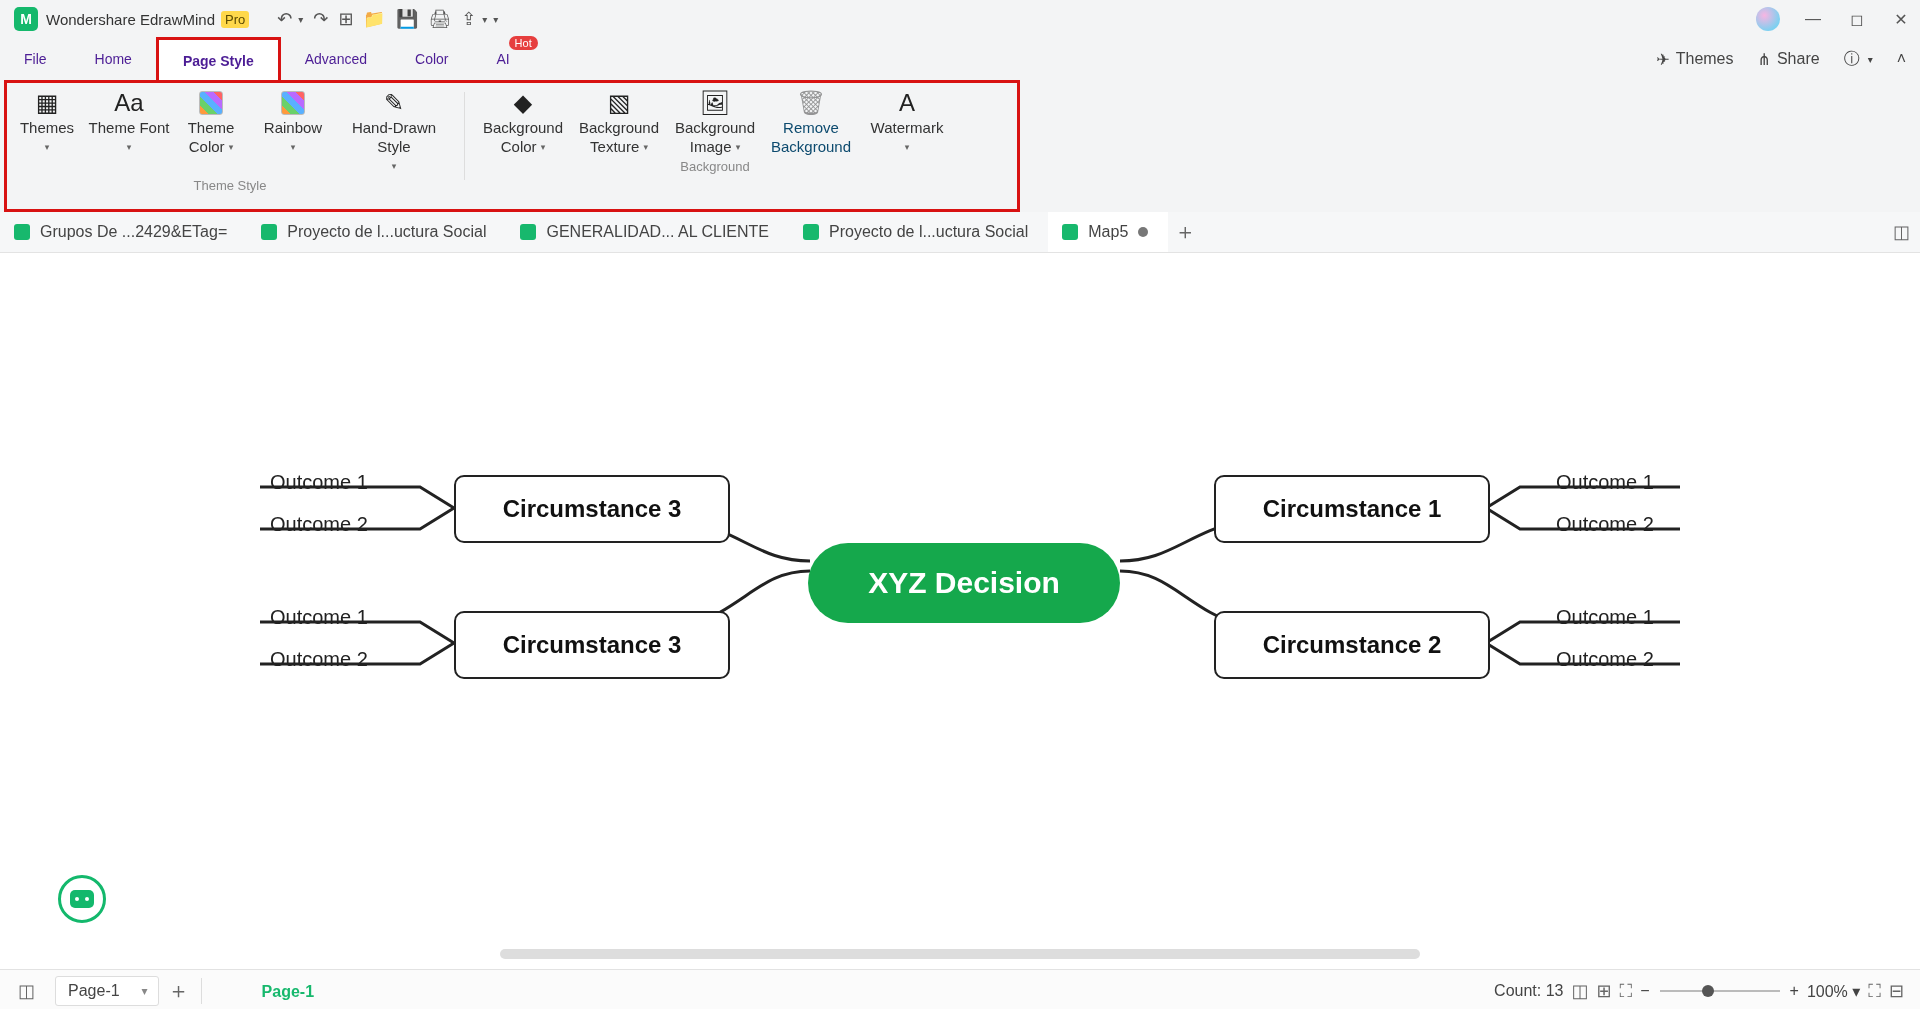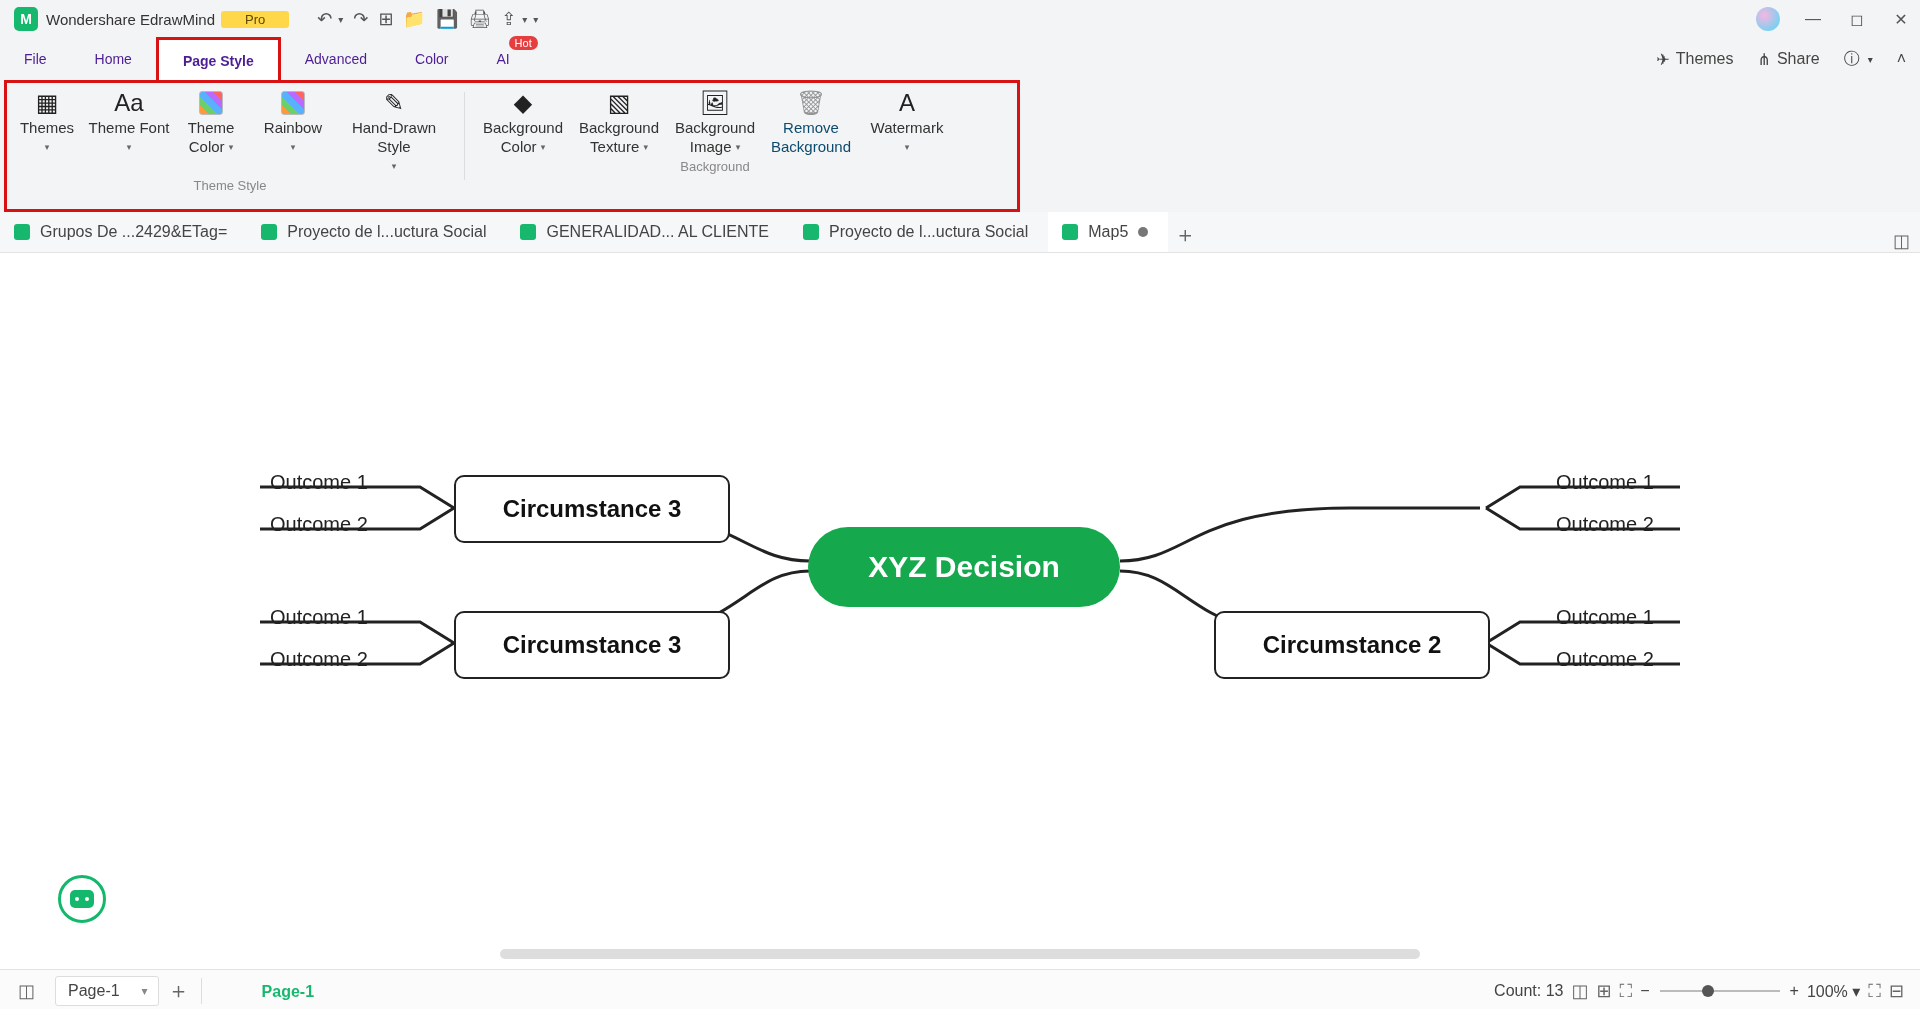--- a/index.html
+++ b/index.html
@@ -1,20 +1,20 @@
 <!DOCTYPE html>
 <html><head>
 <meta charset="utf-8">
 <style>
   html,body{margin:0;padding:0;width:1920px;height:1009px;font-family:"Segoe UI",Arial,sans-serif;background:#f5f5f5;overflow:hidden;color:#222;}
   
   .titlebar{height:38px;background:#f3f4f5;display:flex;align-items:center;font-size:15px;position:relative;}
   .app-icon{width:24px;height:24px;margin:0 8px 0 14px;background:#15b86c;border-radius:5px;display:flex;align-items:center;justify-content:center;color:#fff;font-weight:bold;font-size:14px;}
   .app-name{font-weight:400;color:#333;}
-  .pro-badge{background:#ffd84a;color:#5b4a00;font-size:13px;padding:1px 24px;border-radius:3px;margin-left:6px;font-weight:500;}
+  .pro-badge{background:#ffd84a;color:#5b4a00;font-size:13px;padding:1px 4px;border-radius:3px;margin-left:6px;font-weight:500;}
   .qat{display:flex;align-items:center;gap:10px;margin-left:28px;color:#555;}
   .qat .qbtn{cursor:pointer;font-size:18px;display:flex;align-items:center;}
   .qat .sep-drop{font-size:10px;margin-left:-4px;}
   .wincontrols{position:absolute;right:8px;top:0;height:38px;display:flex;align-items:center;gap:22px;font-size:16px;color:#555;}
   .wincontrols .wbtn{cursor:pointer;width:22px;text-align:center;}
   .avatar{width:24px;height:24px;border-radius:50%;background:radial-gradient(circle at 35% 35%,#f8b5e2 0%,#7fd0f0 70%);}
   
   .menurow{height:42px;background:#f3f4f5;display:flex;align-items:end;border-bottom:0;position:relative;}
   .menus{display:flex;align-items:center;height:100%;gap:0;}
   .menu-item{padding:0 24px;height:42px;display:flex;align-items:center;font-size:14px;color:#4c1d95;cursor:pointer;position:relative;}
@@ -31,21 +31,21 @@
   .rib-btn.narrow{width:82px;}
   .rib-btn.wide{width:120px;}
   .rib-ico{font-size:24px;height:30px;display:flex;align-items:center;justify-content:center;}
   .rib-lbl{font-size:15px;text-align:center;line-height:19px;min-height:40px;color:#333;position:relative;}
   .rib-lbl.disabled{color:#0c4a6e;}
   .rib-drop{font-size:9px;position:relative;top:-2px;color:#666;}
   .rib-group-label{font-size:13px;color:#888;margin-top:0;}
   .grp-sep{width:1px;background:#ddd;height:88px;margin:6px 4px 0;}
   .color-swatch{width:22px;height:22px;border:1px solid #bbb;display:inline-block;background:linear-gradient(45deg,#ff9a3c 0 20%,#6ad16a 20% 40%,#59b0ff 40% 60%,#b96aff 60% 80%,#ff6363 80%);border-radius:3px;}
   
-  .doctabs{height:40px;background:#f6f7f8;border-bottom:1px solid #e3e3e3;display:flex;align-items:flex-end;}
+  .doctabs{height:40px;background:#f6f7f8;border-bottom:1px solid #e3e3e3;display:flex;align-items:center;}
   .doctab{padding:0 20px 0 14px;height:40px;display:flex;align-items:center;gap:10px;font-size:16px;color:#444;cursor:pointer;max-width:310px;white-space:nowrap;}
   .doctab.active{background:#fff;}
   .doctab .mm-ico{width:16px;height:16px;background:#17b86d;border-radius:3px;display:inline-block;flex:none;}
   .doctab .dirty{width:10px;height:10px;border-radius:50%;background:#777;display:inline-block;}
   .newtab{width:34px;height:34px;display:flex;align-items:center;justify-content:center;font-size:22px;color:#666;cursor:pointer;}
   .panelbtn{margin-left:auto;margin-right:10px;font-size:18px;color:#666;cursor:pointer;}
   
   .canvas{position:relative;background:#fff;height:716px;overflow:hidden;}
   .canvas svg{position:absolute;inset:0;}
   
@@ -63,21 +63,21 @@
   .pagesel .sel::after{content:"▾";position:absolute;right:10px;font-size:12px;color:#888;}
   .pagesel .plus{width:28px;text-align:center;font-size:22px;color:#666;cursor:pointer;}
   .pagetab{color:#17b86d;font-weight:600;margin-left:30px;padding:0 22px;height:42px;display:flex;align-items:center;border-top:2px solid transparent;}
   .sb-right{margin-left:auto;display:flex;align-items:center;gap:8px;margin-right:16px;}
   .sb-ico{font-size:18px;color:#666;cursor:pointer;}
   .zoom-slider{display:flex;align-items:center;gap:10px;}
   .ztrack{width:120px;height:2px;background:#bbb;position:relative;}
   .zhandle{position:absolute;left:42px;top:-5px;width:12px;height:12px;border-radius:50%;background:#555;}
   
   .node-rect{position:absolute;border:2px solid #222;background:#fff;border-radius:10px;display:flex;align-items:center;justify-content:center;font-size:24px;font-weight:700;color:#111;}
-  .node-center{position:absolute;background:#15a84c;color:#fff;border-radius:44px;display:flex;align-items:center;justify-content:center;font-size:30px;font-weight:800;}
+  .node-center{position:absolute;background:#15a84c;color:#fff;border-radius:44px;display:flex;align-items:center;justify-content:center;font-size:30px;font-weight:800;margin-top:16px;}
   .outcome{position:absolute;font-size:20px;color:#222;}
 </style>
 </head>
 <body>
 
 <div class="titlebar">
   <div class="app-icon">M</div>
   <span class="app-name">Wondershare EdrawMind</span>
   <span class="pro-badge">Pro</span>
   <div class="qat">
@@ -240,20 +240,23 @@
   <div class="node-center" style="left:808px;top:274px;width:312px;height:80px">
       <span>XYZ Decision</span>
     </div>
 
   <div class="node-rect" style="left:454px;top:222px;width:272px;height:64px">
       <span>Circumstance 3</span>
     </div>
   <div class="node-rect" style="left:454px;top:358px;width:272px;height:64px">
       <span>Circumstance 3</span>
     </div>
+  <div class="node-rect" style="left:1214px;top:222px;width:272px;height:64px">
+      <span>Circumstance 1</span>
+    </div>
   <div class="node-rect" style="left:1214px;top:358px;width:272px;height:64px">
       <span>Circumstance 2</span>
     </div>
 
   <div class="outcome" style="left:270px;top:218px">Outcome 1</div>
   <div class="outcome" style="left:270px;top:260px">Outcome 2</div>
   <div class="outcome" style="left:270px;top:353px">Outcome 1</div>
   <div class="outcome" style="left:270px;top:395px">Outcome 2</div>
   <div class="outcome" style="left:1556px;top:218px">Outcome 1</div>
   <div class="outcome" style="left:1556px;top:260px">Outcome 2</div>

